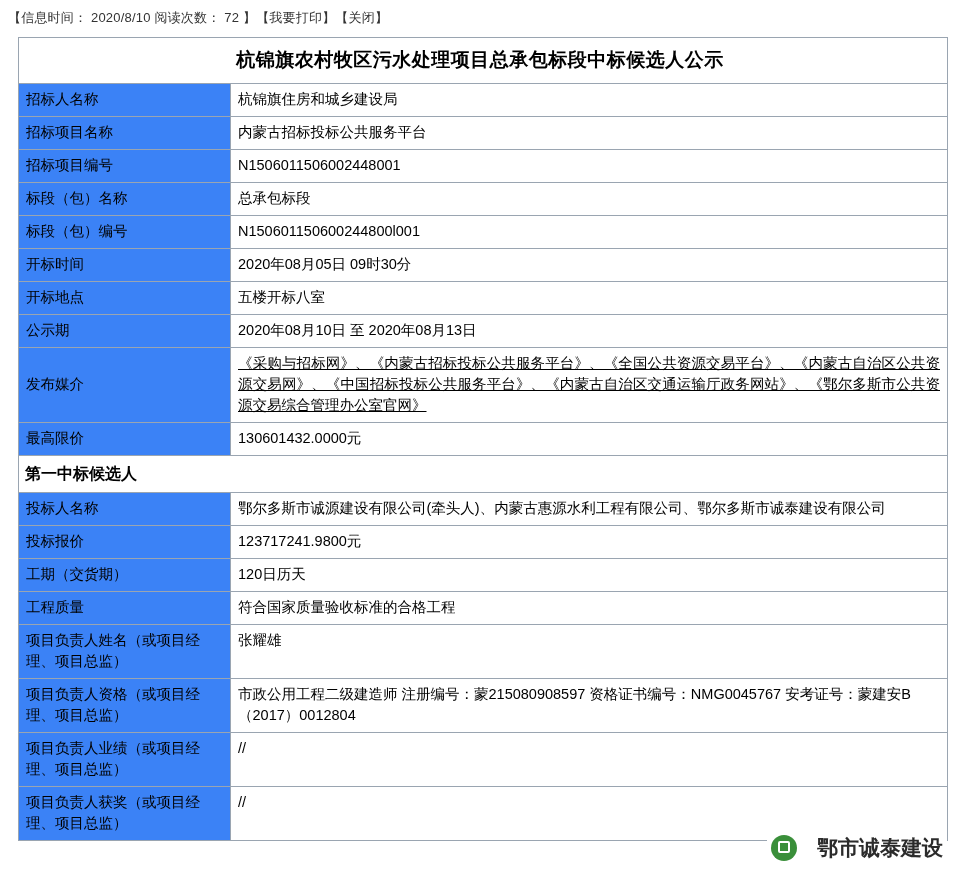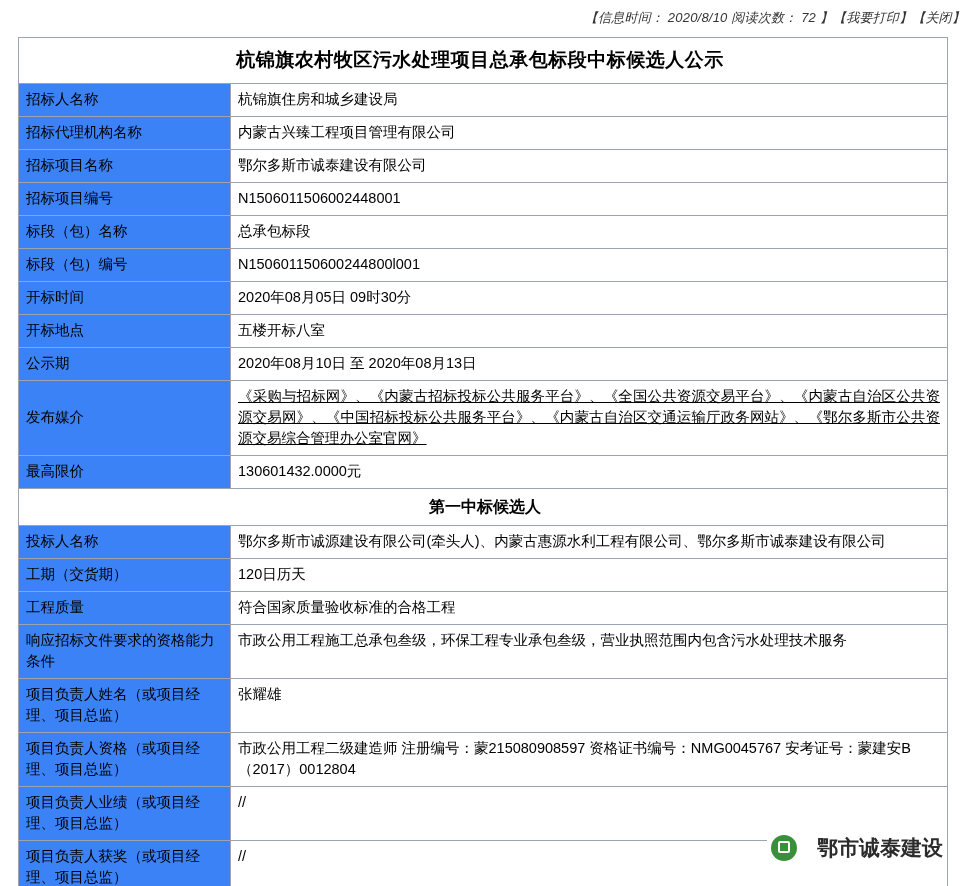--- a/index.html
+++ b/index.html
@@ -9,26 +9,25 @@
   }
   body {
     width: 965px;
     height: 886px;
     font-family: "Liberation Sans", sans-serif;
     color: #000000;
     position: relative;
     overflow: hidden;
   }
   .meta-bar {
-    text-align: right;
+    text-align: left;
     font-size: 13px;
     color: #333333;
     padding: 9px 0 10px 8px;
     letter-spacing: 0.2px;
-    font-style: italic;
   }
   .doc-wrap {
     padding: 0 18px;
     box-sizing: border-box;
   }
   table.main {
     border-collapse: collapse;
     width: 930px;
     margin: 0 auto;
     table-layout: fixed;
@@ -49,21 +48,21 @@
     background: #ffffff;
   }
   tr.title-row td {
     text-align: center;
     font-weight: bold;
     font-size: 19px;
     padding: 8px 12px 9px 6px;
     letter-spacing: 0.5px;
   }
   tr.section-row td {
-    text-align: center;
+    text-align: left;
     font-weight: bold;
     font-size: 16px;
     padding: 6px 2px 7px 6px;
   }
   .media-cell {
     line-height: 1.8;
     text-align: justify;
     text-decoration: underline;
   }
   .label-two-line {
@@ -118,26 +117,22 @@
     <tbody>
       <tr class="title-row">
         <td colspan="2">杭锦旗农村牧区污水处理项目总承包标段中标候选人公示</td>
       </tr>
 
       <tr>
         <td class="label">招标人名称</td>
         <td class="value">杭锦旗住房和城乡建设局</td>
       </tr>
       <tr>
-        <td class="label">招标代理机构名称</td>
-        <td class="value">内蒙古兴臻工程项目管理有限公司</td>
-      </tr>
-      <tr>
         <td class="label">招标项目名称</td>
-        <td class="value">鄂尔多斯市诚泰建设有限公司</td>
+        <td class="value">内蒙古招标投标公共服务平台</td>
       </tr>
       <tr>
         <td class="label">招标项目编号</td>
         <td class="value">N1506011506002448001</td>
       </tr>
       <tr>
         <td class="label">标段（包）名称</td>
         <td class="value">总承包标段</td>
       </tr>
       <tr>
@@ -167,30 +162,30 @@
 
       <tr class="section-row">
         <td colspan="2">第一中标候选人</td>
       </tr>
 
       <tr>
         <td class="label">投标人名称</td>
         <td class="value">鄂尔多斯市诚源建设有限公司(牵头人)、内蒙古惠源水利工程有限公司、鄂尔多斯市诚泰建设有限公司</td>
       </tr>
       <tr>
+        <td class="label">投标报价</td>
+        <td class="value">123717241.9800元</td>
+      </tr>
+      <tr>
         <td class="label">工期（交货期）</td>
         <td class="value">120日历天</td>
       </tr>
       <tr>
         <td class="label">工程质量</td>
         <td class="value">符合国家质量验收标准的合格工程</td>
-      </tr>
-      <tr>
-        <td class="label label-two-line">响应招标文件要求的资格能力条件</td>
-        <td class="value">市政公用工程施工总承包叁级，环保工程专业承包叁级，营业执照范围内包含污水处理技术服务</td>
       </tr>
       <tr>
         <td class="label label-two-line">项目负责人姓名（或项目经理、项目总监）</td>
         <td class="value">张耀雄</td>
       </tr>
       <tr>
         <td class="label label-two-line">项目负责人资格（或项目经理、项目总监）</td>
         <td class="value">市政公用工程二级建造师  注册编号：蒙215080908597 资格证书编号：NMG0045767 安考证号：蒙建安B（2017）0012804</td>
       </tr>
       <tr>

